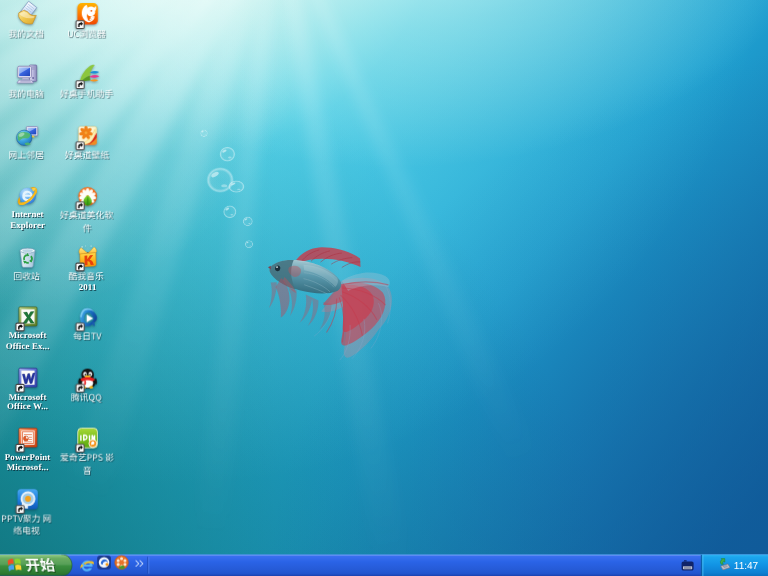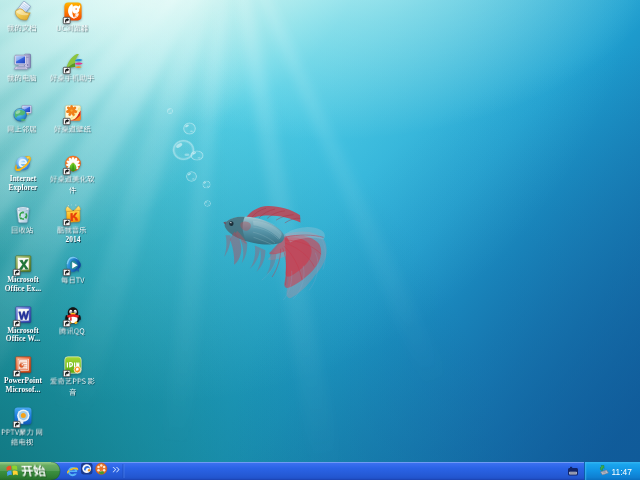--- a/index.html
+++ b/index.html
@@ -663,21 +663,21 @@
             <g id="g12" transform="translate(0,6.88) scale(0.00740,-0.00740)">
               <path transform="translate(0,0)" d="M565 806C549 704 521 598 479 529C496 522 528 505 542 495C560 528 576 568 590 612H701V453H487V386H964V453H772V612H941V680H772V840H701V680H610C620 717 628 756 635 794ZM522 299V-77H591V-30H858V-75H931V299ZM591 38V231H858V38ZM126 159H391V54H126ZM126 216V299C136 291 148 281 153 273C216 330 230 411 230 473V553H286V365C286 316 297 307 338 307C345 307 379 307 387 307H391V216ZM47 801V737H166V618H64V-76H126V-7H391V-68H455V618H352V737H467V801ZM227 618V737H290V618ZM126 312V553H186V474C186 423 177 361 126 312ZM329 553H391V352L379 351C372 351 347 351 342 351C330 351 329 353 329 366Z"></path>
               <path transform="translate(1000,0)" d="M704 774C762 723 830 650 861 602L922 646C889 693 819 764 761 814ZM832 427C798 363 753 300 700 243C683 310 669 388 659 473H946V544H651C643 634 639 731 639 832H560C561 733 566 636 574 544H345V720C406 733 464 748 513 765L460 828C364 792 202 758 62 737C71 719 81 692 85 674C144 682 208 692 270 704V544H56V473H270V296L41 251L63 175L270 222V17C270 0 264 -5 247 -6C229 -7 170 -7 106 -5C117 -26 130 -60 133 -81C216 -81 270 -79 301 -67C334 -55 345 -32 345 17V240L530 283L524 350L345 312V473H581C594 364 613 264 637 180C565 114 484 58 399 17C418 1 440 -24 451 -42C526 -3 598 47 663 105C708 -12 770 -83 849 -83C924 -83 952 -34 965 132C945 139 918 156 902 173C896 44 884 -7 856 -7C806 -7 760 57 724 163C793 234 853 314 898 399Z"></path>
               <path transform="translate(2000,0)" d="M435 833C450 808 464 777 474 749H112V681H897V749H558C548 780 530 819 509 848ZM248 659C274 616 297 557 306 514H55V446H946V514H693C718 556 743 611 766 659L685 679C668 631 638 561 613 514H349L385 523C376 565 351 628 319 675ZM267 130H740V21H267ZM267 190V294H740V190ZM193 358V-81H267V-43H740V-79H818V358Z"></path>
               <path transform="translate(3000,0)" d="M236 278C187 189 109 94 38 32C56 20 86 -4 100 -17C169 52 253 158 309 254ZM692 247C765 167 851 55 891 -14L960 22C919 90 829 198 757 277ZM129 351C139 360 180 364 247 364H482V18C482 2 475 -3 458 -4C441 -4 382 -5 318 -3C329 -24 341 -57 345 -78C431 -78 482 -77 515 -64C547 -52 558 -30 558 18V364H924L925 440H558V641H482V440H201C219 515 237 609 245 698C462 703 716 723 875 763L832 829C679 789 398 770 171 764C169 648 143 519 135 486C126 450 117 427 104 422C112 403 125 367 129 351Z"></path>
             </g>
           </defs>
           <use href="#g12" x="0.7" y="0.8" fill="#0d2935" opacity="0.62"></use>
           <use href="#g12" fill="#fff"></use>
         </svg>
-        <div class="lt">2014</div>
+        <div class="lt">2011</div>
       </div>
     </div>
 <div class="ic" style="left:39.0px;top:254.0px">
       <svg width="20" height="20" viewBox="0 0 20 20" style="display:block;margin:0 auto;overflow:visible">
         <defs>
           <linearGradient id="mrt" x1="0" y1="0" x2="1" y2="0.4">
             <stop offset="0" stop-color="#52b8ee"></stop>
             <stop offset="0.5" stop-color="#1e7ecc"></stop>
             <stop offset="1" stop-color="#11479e"></stop>
           </linearGradient>

